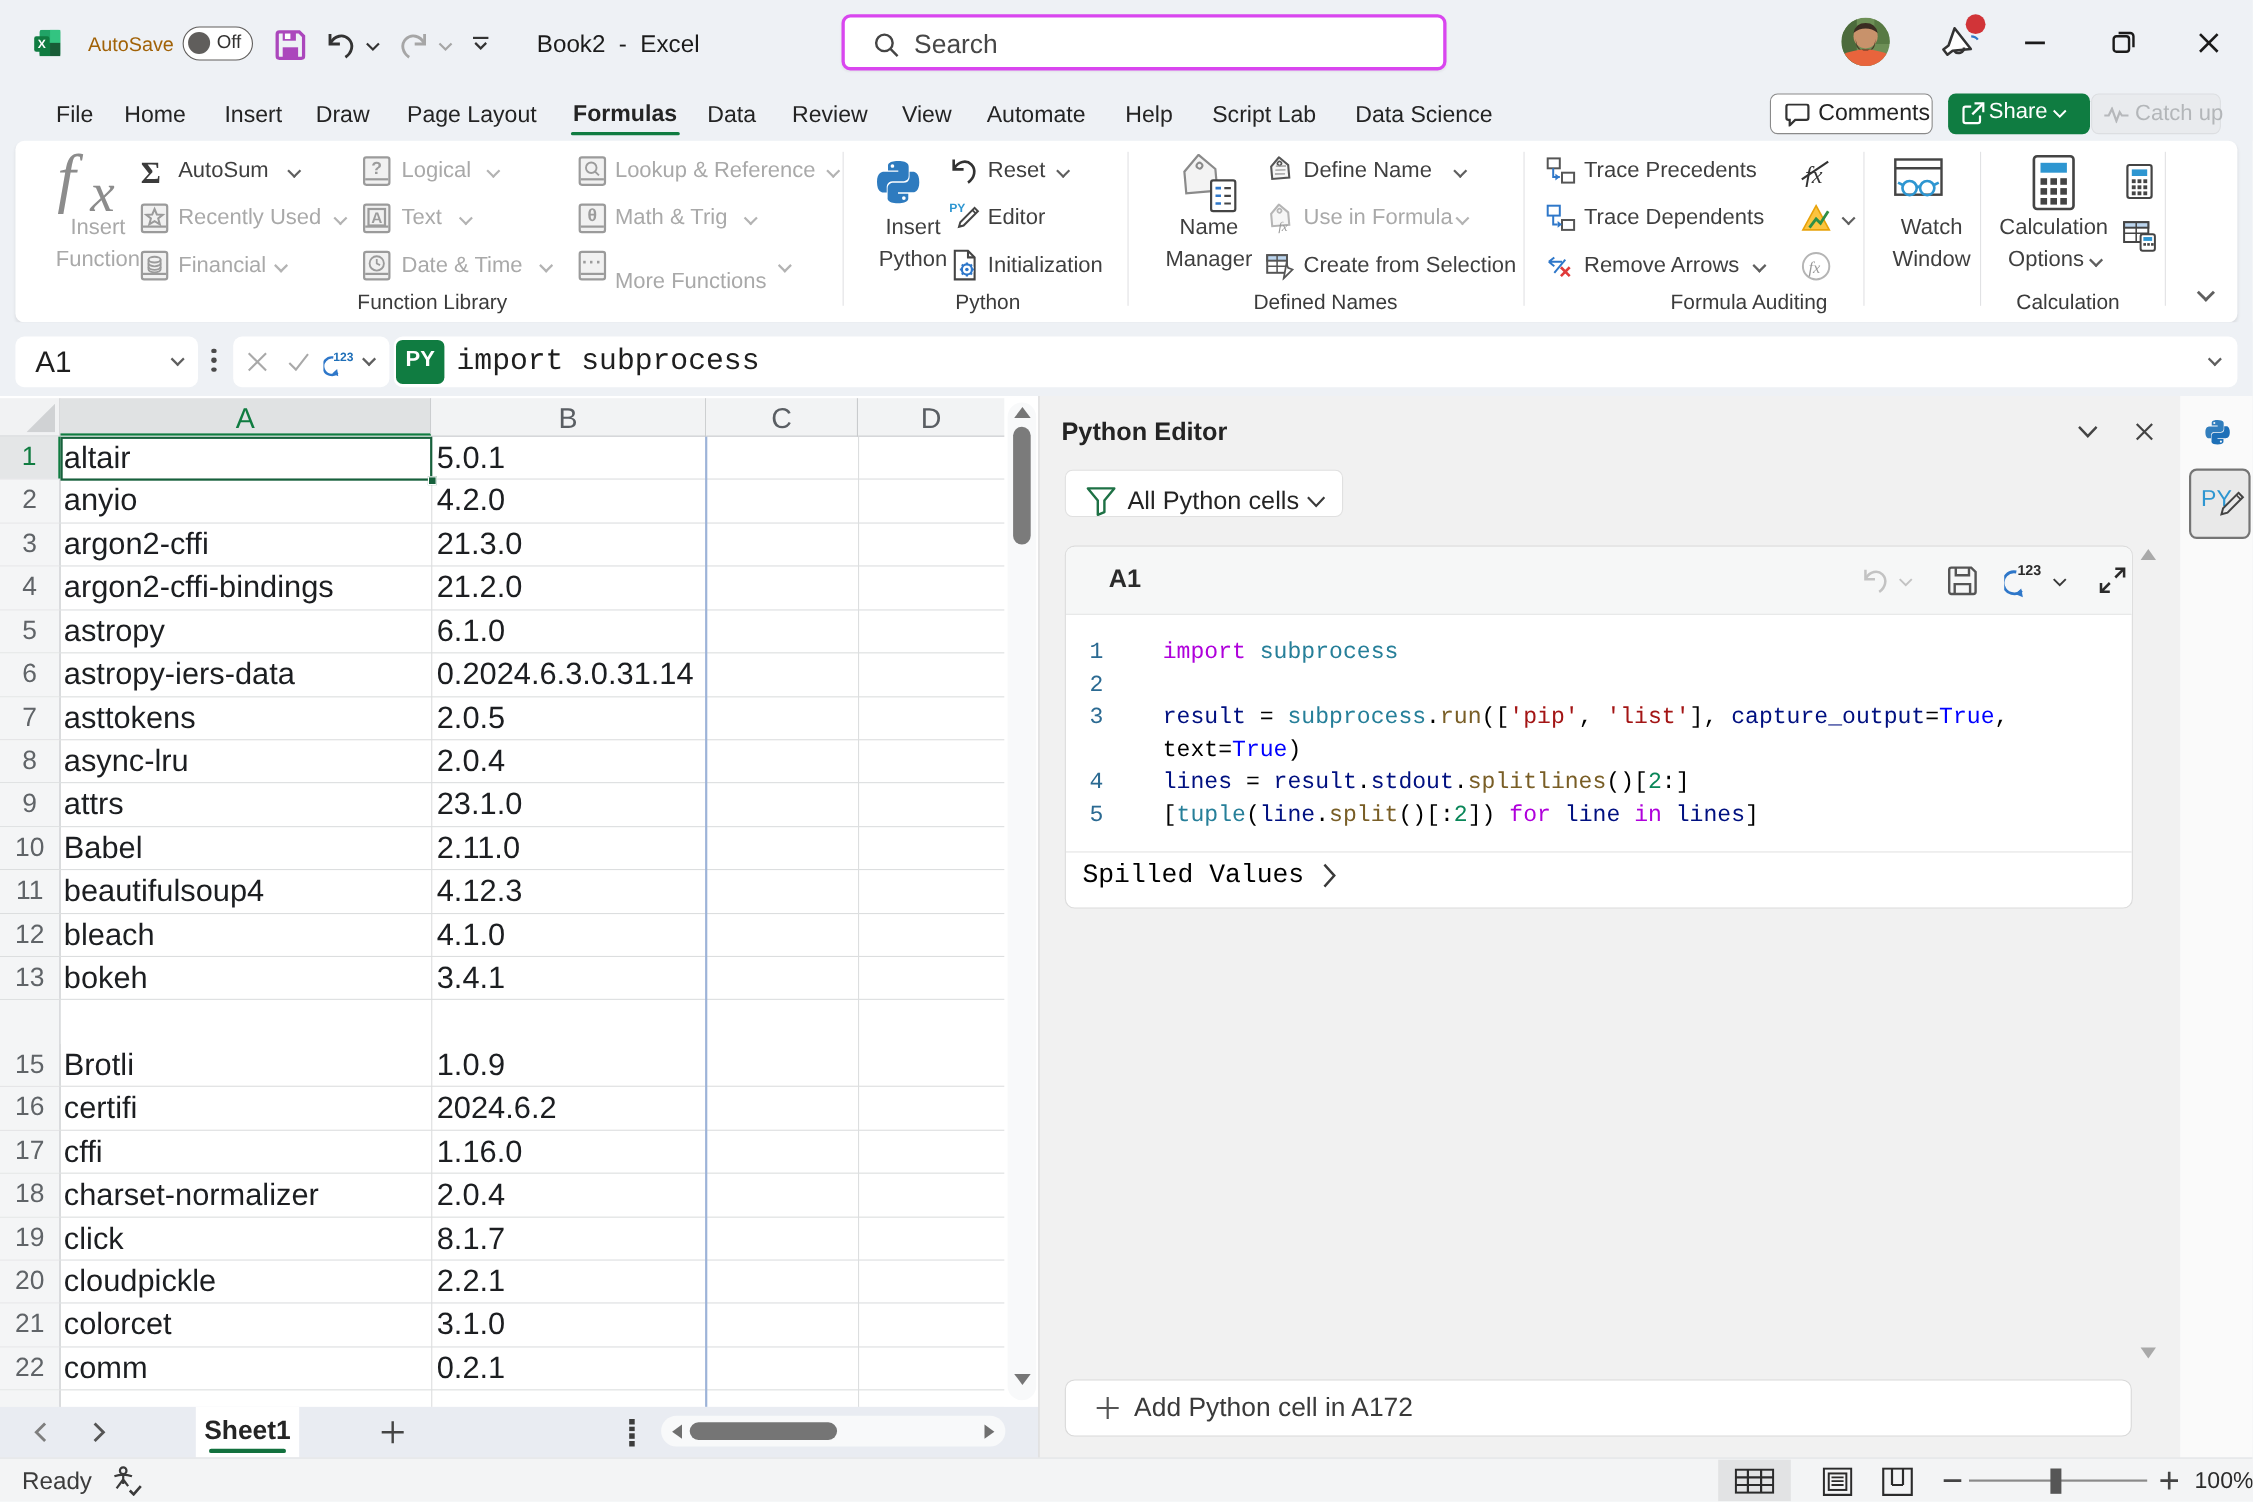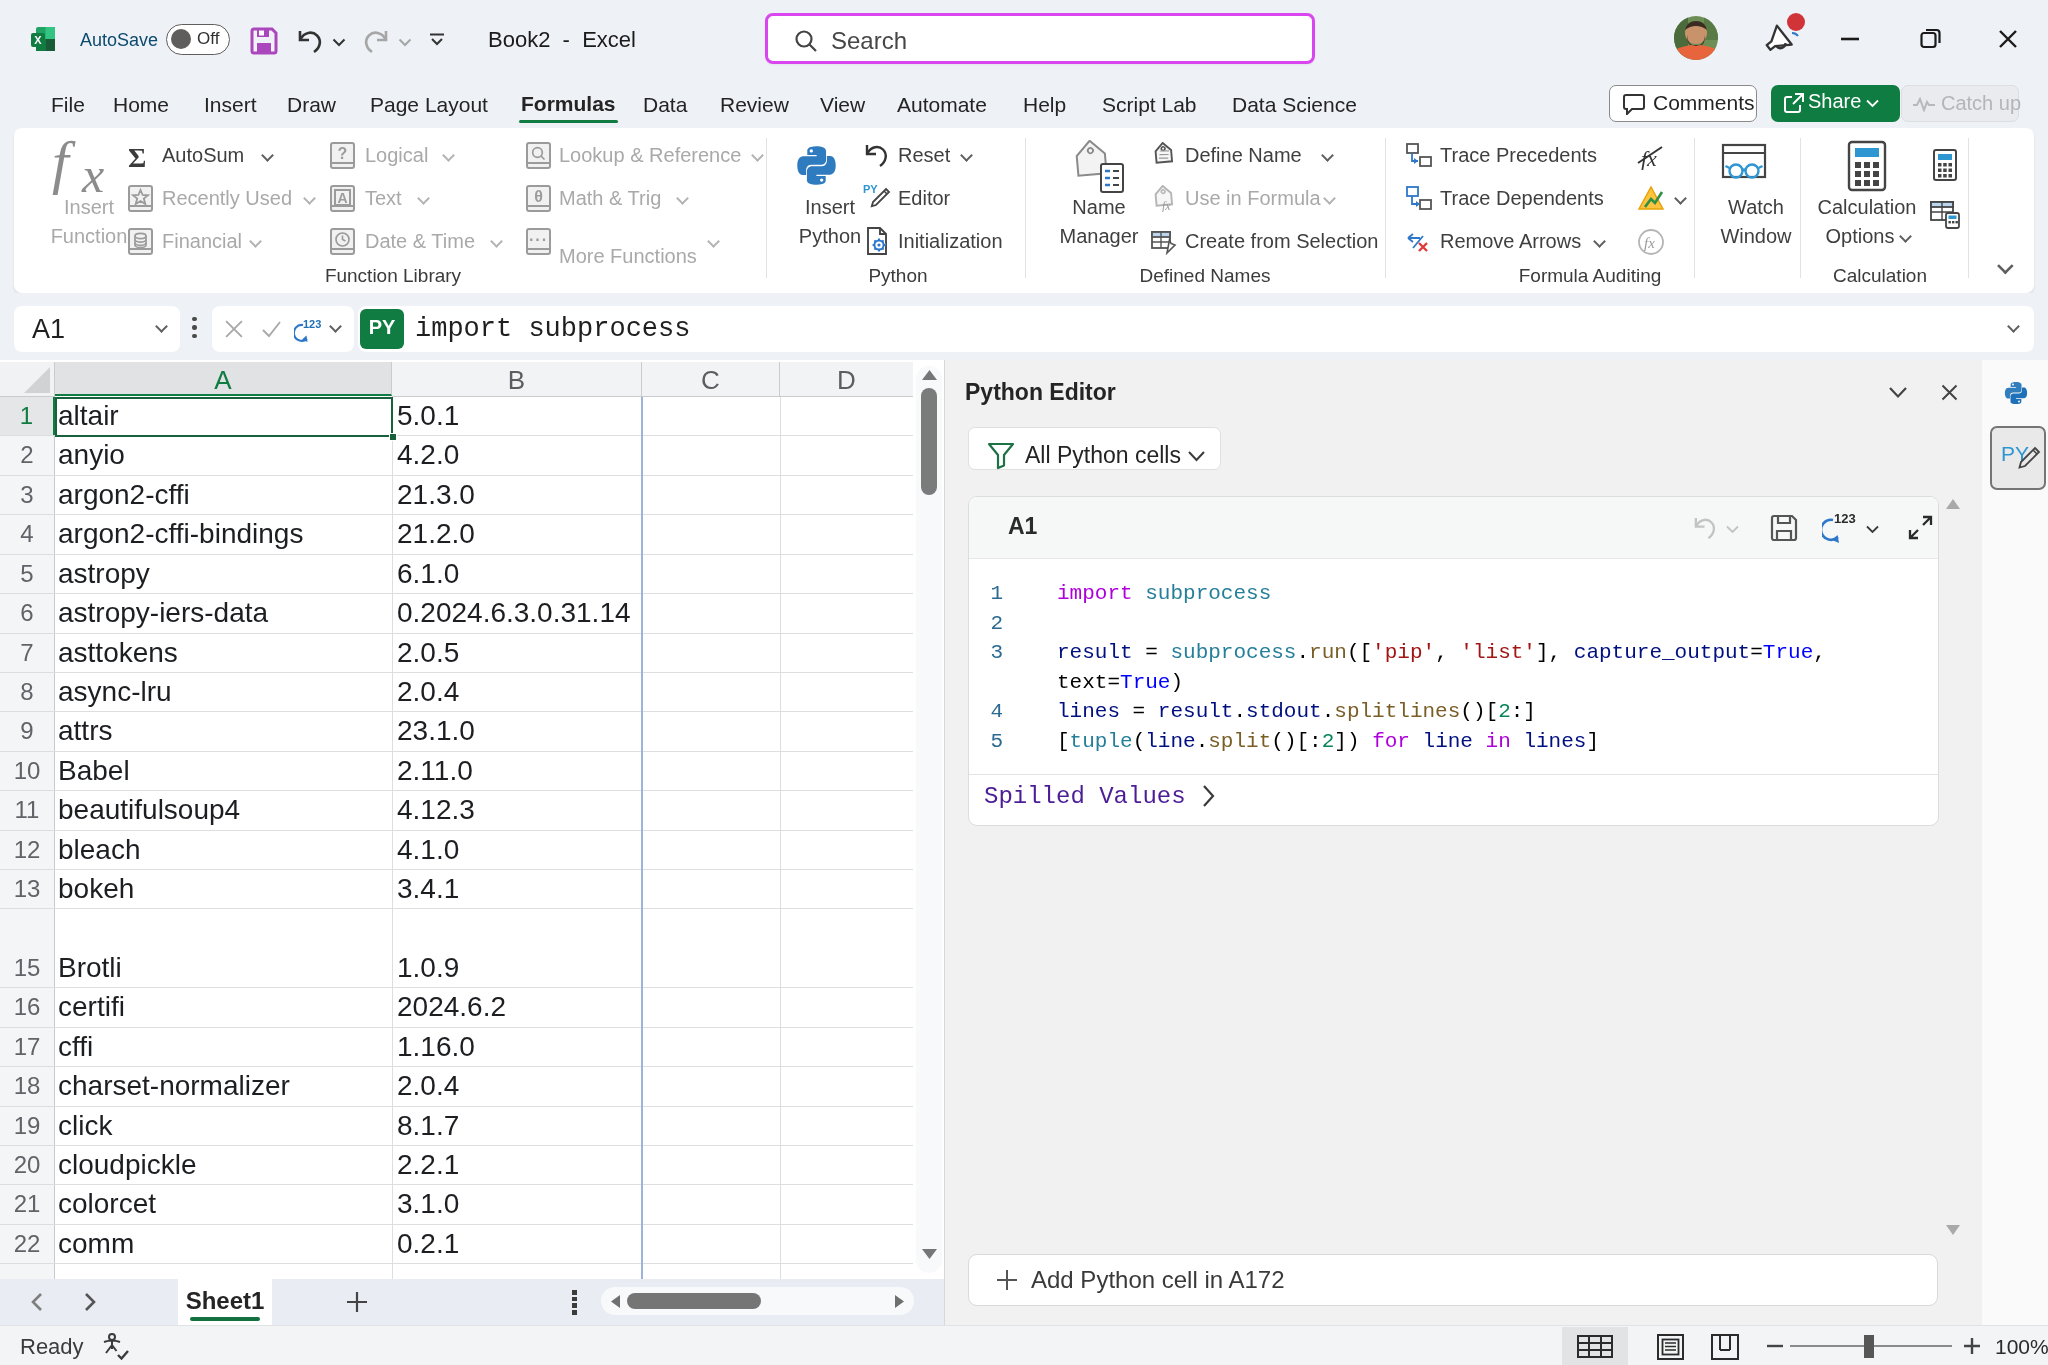--- a/index.html
+++ b/index.html
@@ -33,21 +33,21 @@
   <div class="abs" id="titlebar" style="left:0;top:0;width:2048px;height:85px;background:#eef1f5;">
 
     <svg class="abs" style="left:31px;top:27px;" width="24" height="26" viewBox="0 0 24 26">
       <rect x="5" y="0" width="19" height="24" rx="2" fill="#21a366"></rect>
       <rect x="14.5" y="0" width="9.5" height="12" fill="#33c481"></rect>
       <rect x="5" y="12" width="9.5" height="12" fill="#107c41"></rect>
       <rect x="14.5" y="12" width="9.5" height="12" fill="#185c37"></rect>
       <rect x="0" y="6" width="14" height="14" rx="2" fill="#107c41"></rect>
       <text x="7" y="17" font-size="11" font-weight="bold" fill="#fff" text-anchor="middle" font-family="Liberation Sans">X</text>
     </svg>
-    <div class="abs" style="left:80px;top:30px;font-size:18px;color:#0c4a6e;">AutoSave</div>
+    <div class="abs" style="left:80px;top:30px;font-size:18px;color:#a16207;">AutoSave</div>
 
     <div class="abs" style="left:166px;top:24px;width:64px;height:31px;border:1.5px solid #605e5c;border-radius:16px;background:#fff;">
       <div class="abs" style="left:4px;top:4px;width:20px;height:20px;border-radius:50%;background:#605e5c;"></div>
       <div class="abs" style="left:30px;top:4px;font-size:17px;color:#323130;">Off</div>
     </div>
 
     <svg class="abs" style="left:250px;top:27px;" width="28" height="28" viewBox="0 0 28 28">
       <path d="M2 4 a2 2 0 0 1 2-2 h18 l4 4 v18 a2 2 0 0 1 -2 2 h-20 a2 2 0 0 1 -2 -2 z" fill="none" stroke="#ab47bc" stroke-width="3"></path>
       <rect x="7" y="2" width="12" height="8" fill="#ab47bc"></rect>
       <rect x="9" y="3.5" width="5" height="5" fill="#fff"></rect>
@@ -698,21 +698,21 @@
         <svg class="abs" style="left:897px;top:28px;" width="13" height="9" viewBox="0 0 13 9">
             <path d="M1 1.5 L6.5 7 L12 1.5" fill="none" stroke="#3a3a3a" stroke-width="1.8"></path>
           </svg>
         <svg class="abs" style="left:938px;top:17px;" width="27" height="27" viewBox="0 0 27 27">
           <path d="M16 3 h8 v8 M3 16 v8 h8 M24 3 L16 11 M3 24 L11 16" fill="none" stroke="#2b2b2b" stroke-width="2.3"></path>
         </svg>
       </div>
 
       <div class="mono" style="position:absolute;left:0;top:82px;width:100%;font-size:21px;line-height:29.6px;white-space:pre;"><div class="cl"><span class="ln">1</span><span style="color:#af00db">import</span> <span style="color:#267f99">subprocess</span></div><div class="cl"><span class="ln">2</span></div><div class="cl"><span class="ln">3</span><span style="color:#001080">result</span> = <span style="color:#267f99">subprocess</span>.<span style="color:#795e26">run</span>([<span style="color:#a31515">'pip'</span>, <span style="color:#a31515">'list'</span>], <span style="color:#001080">capture_output</span>=<span style="color:#0000ff">True</span>,</div><div class="cl"><span class="ln"> </span><span style="color:#000">text</span>=<span style="color:#0000ff">True</span>)</div><div class="cl"><span class="ln">4</span><span style="color:#001080">lines</span> = <span style="color:#001080">result</span>.<span style="color:#001080">stdout</span>.<span style="color:#795e26">splitlines</span>()[<span style="color:#098658">2</span>:]</div><div class="cl"><span class="ln">5</span>[<span style="color:#267f99">tuple</span>(<span style="color:#001080">line</span>.<span style="color:#795e26">split</span>()[:<span style="color:#098658">2</span>]) <span style="color:#af00db">for</span> <span style="color:#001080">line</span> <span style="color:#af00db">in</span> <span style="color:#001080">lines</span>]</div></div>
       <div class="abs" style="left:0;top:277px;width:100%;height:1px;background:#e3e3e3;"></div>
-      <div class="mono abs" style="left:15px;top:286px;font-size:24px;color:#4c1d95;">Spilled Values</div>
+      <div class="mono abs" style="left:15px;top:286px;font-size:24px;color:#000000;">Spilled Values</div>
       <svg class="abs" style="left:232px;top:287px;" width="15" height="24" viewBox="0 0 15 24">
           <path d="M3 2 L12 12 L3 22" fill="none" stroke="#3a3a3a" stroke-width="2.2"></path>
         </svg>
     </div>
 
     <div class="abs" style="left:23px;top:894px;width:970px;height:52px;background:#fff;border:1px solid #d9d9d9;border-radius:9px;">
       <svg class="abs" style="left:26px;top:13px;" width="24" height="24" viewBox="0 0 24 24">
           <path d="M12 2 V22 M2 12 H22" stroke="#555" stroke-width="2"></path>
         </svg>
       <div class="abs" style="left:62px;top:11px;font-size:24px;color:#3a3a3a;">Add Python cell in A172</div>

